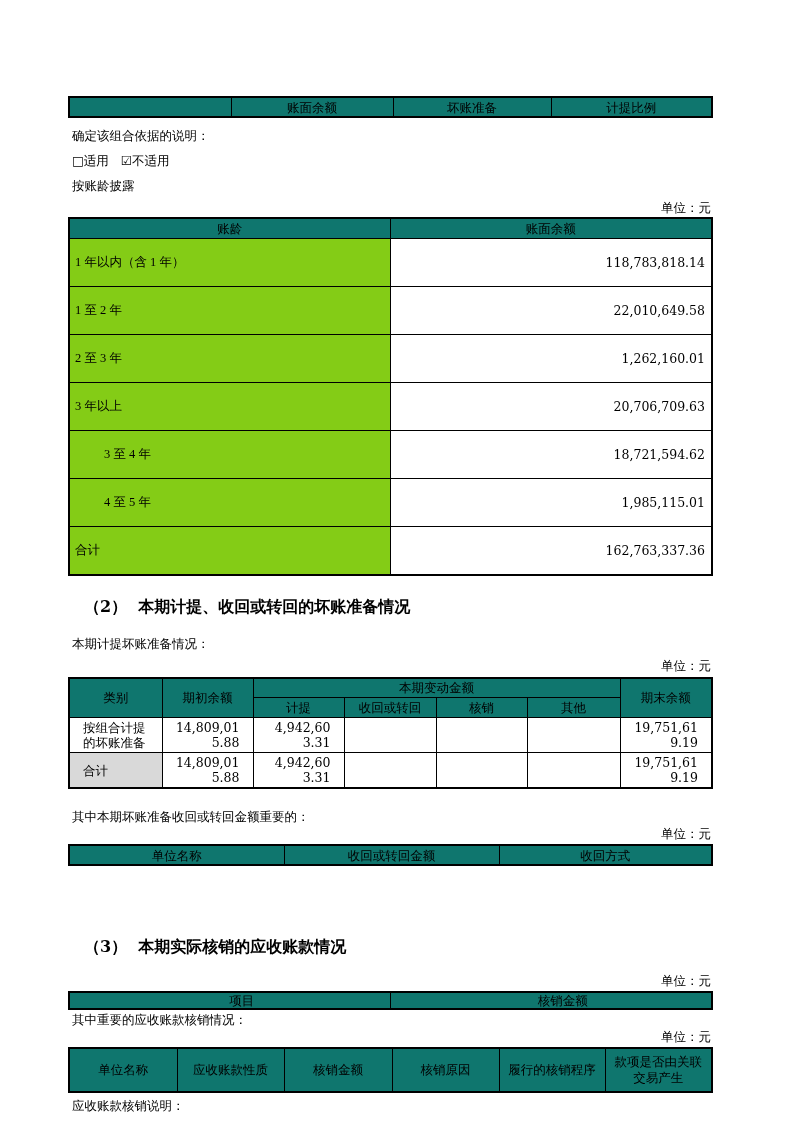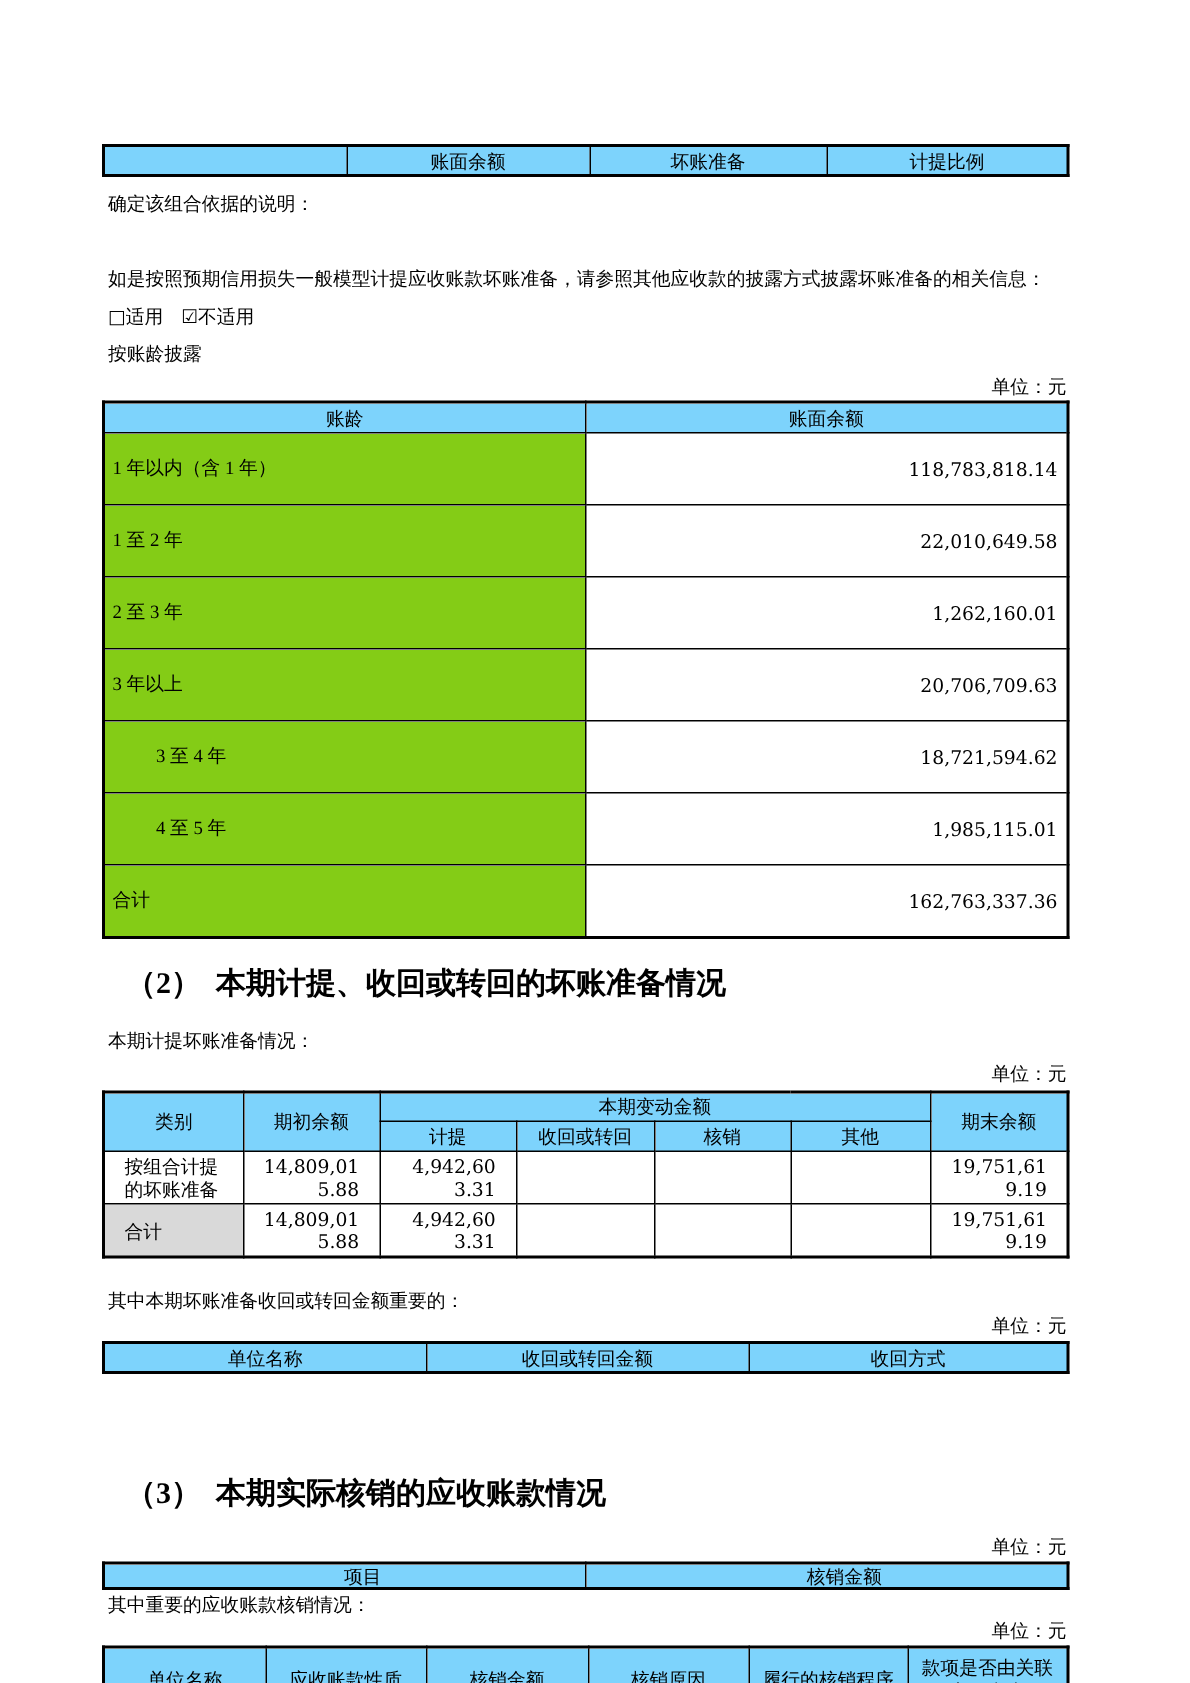--- a/index.html
+++ b/index.html
@@ -34,36 +34,35 @@
   }
   th, td {
     border: 1px solid #000;
     font-weight: normal;
     font-size: 12.5px;
     line-height: 15px;
     vertical-align: middle;
     overflow: hidden;
   }
   th { text-align: center; }
-  .hdr { background: #7dd3fc; margin-left: 45px; }
+  .hdr { background: #0f766e; margin-left: 45px; }
   .tbl-top { margin-top: 0; }
   .tbl-top th { height: 20px; }
   .tbl-aging { margin-top: 2px; border-radius: 19px; }
   .tbl-aging th { height: 20px; }
   .tbl-aging td { height: 20px; }
   .cell-label { text-align: left; padding: 16px 5px; background: #84cc16; font-family: Liberation Serif, serif; }
   .cell-label.indent { padding-left: 34px; }
   .cell-num { text-align: right; padding: 2px 6px; background: #ffffff; word-break: break-all; }
 
   h3.sec-heading {
-    font-size: 20px;
+    font-size: 16px;
     line-height: 17px;
     font-weight: bold;
     padding-left: 16px;
-    font-family: Liberation Serif, serif;
   }
   .sec2-heading { margin-top: 22px; }
   .sec3-heading { margin-top: 72px; }
   .sec2-intro { margin-top: 22px; }
   .unit-prov { margin-top: 8px; }
 
   .tbl-prov { margin-top: 4px; }
   .tbl-prov th { height: 20px; padding: 1px 2px; }
   .tbl-prov td { padding: 2px 13px; }
   .prov-cat { text-align: left; background: #ffffff; }
@@ -99,21 +98,20 @@
       <th class="hdr"></th>
       <th class="hdr">账面余额</th>
       <th class="hdr">坏账准备</th>
       <th class="hdr">计提比例</th>
     </tr>
   </tbody>
     </table>
 
   <p class="body-text note-combo">确定该组合依据的说明：</p>
 
-  <p class="body-text note-ecl">如是按照预期信用损失一般模型计提应收账款坏账准备，请参照其他应收款的披露方式披露坏账准备的相关信息：</p>
 
   <p class="body-text check-line">
     <span class="chk">□适用</span>
     <span>☑不适用</span>
   </p>
 
   <p class="body-text aging-disclosure">按账龄披露</p>
 
   <p class="unit-label">单位：元</p>
 

